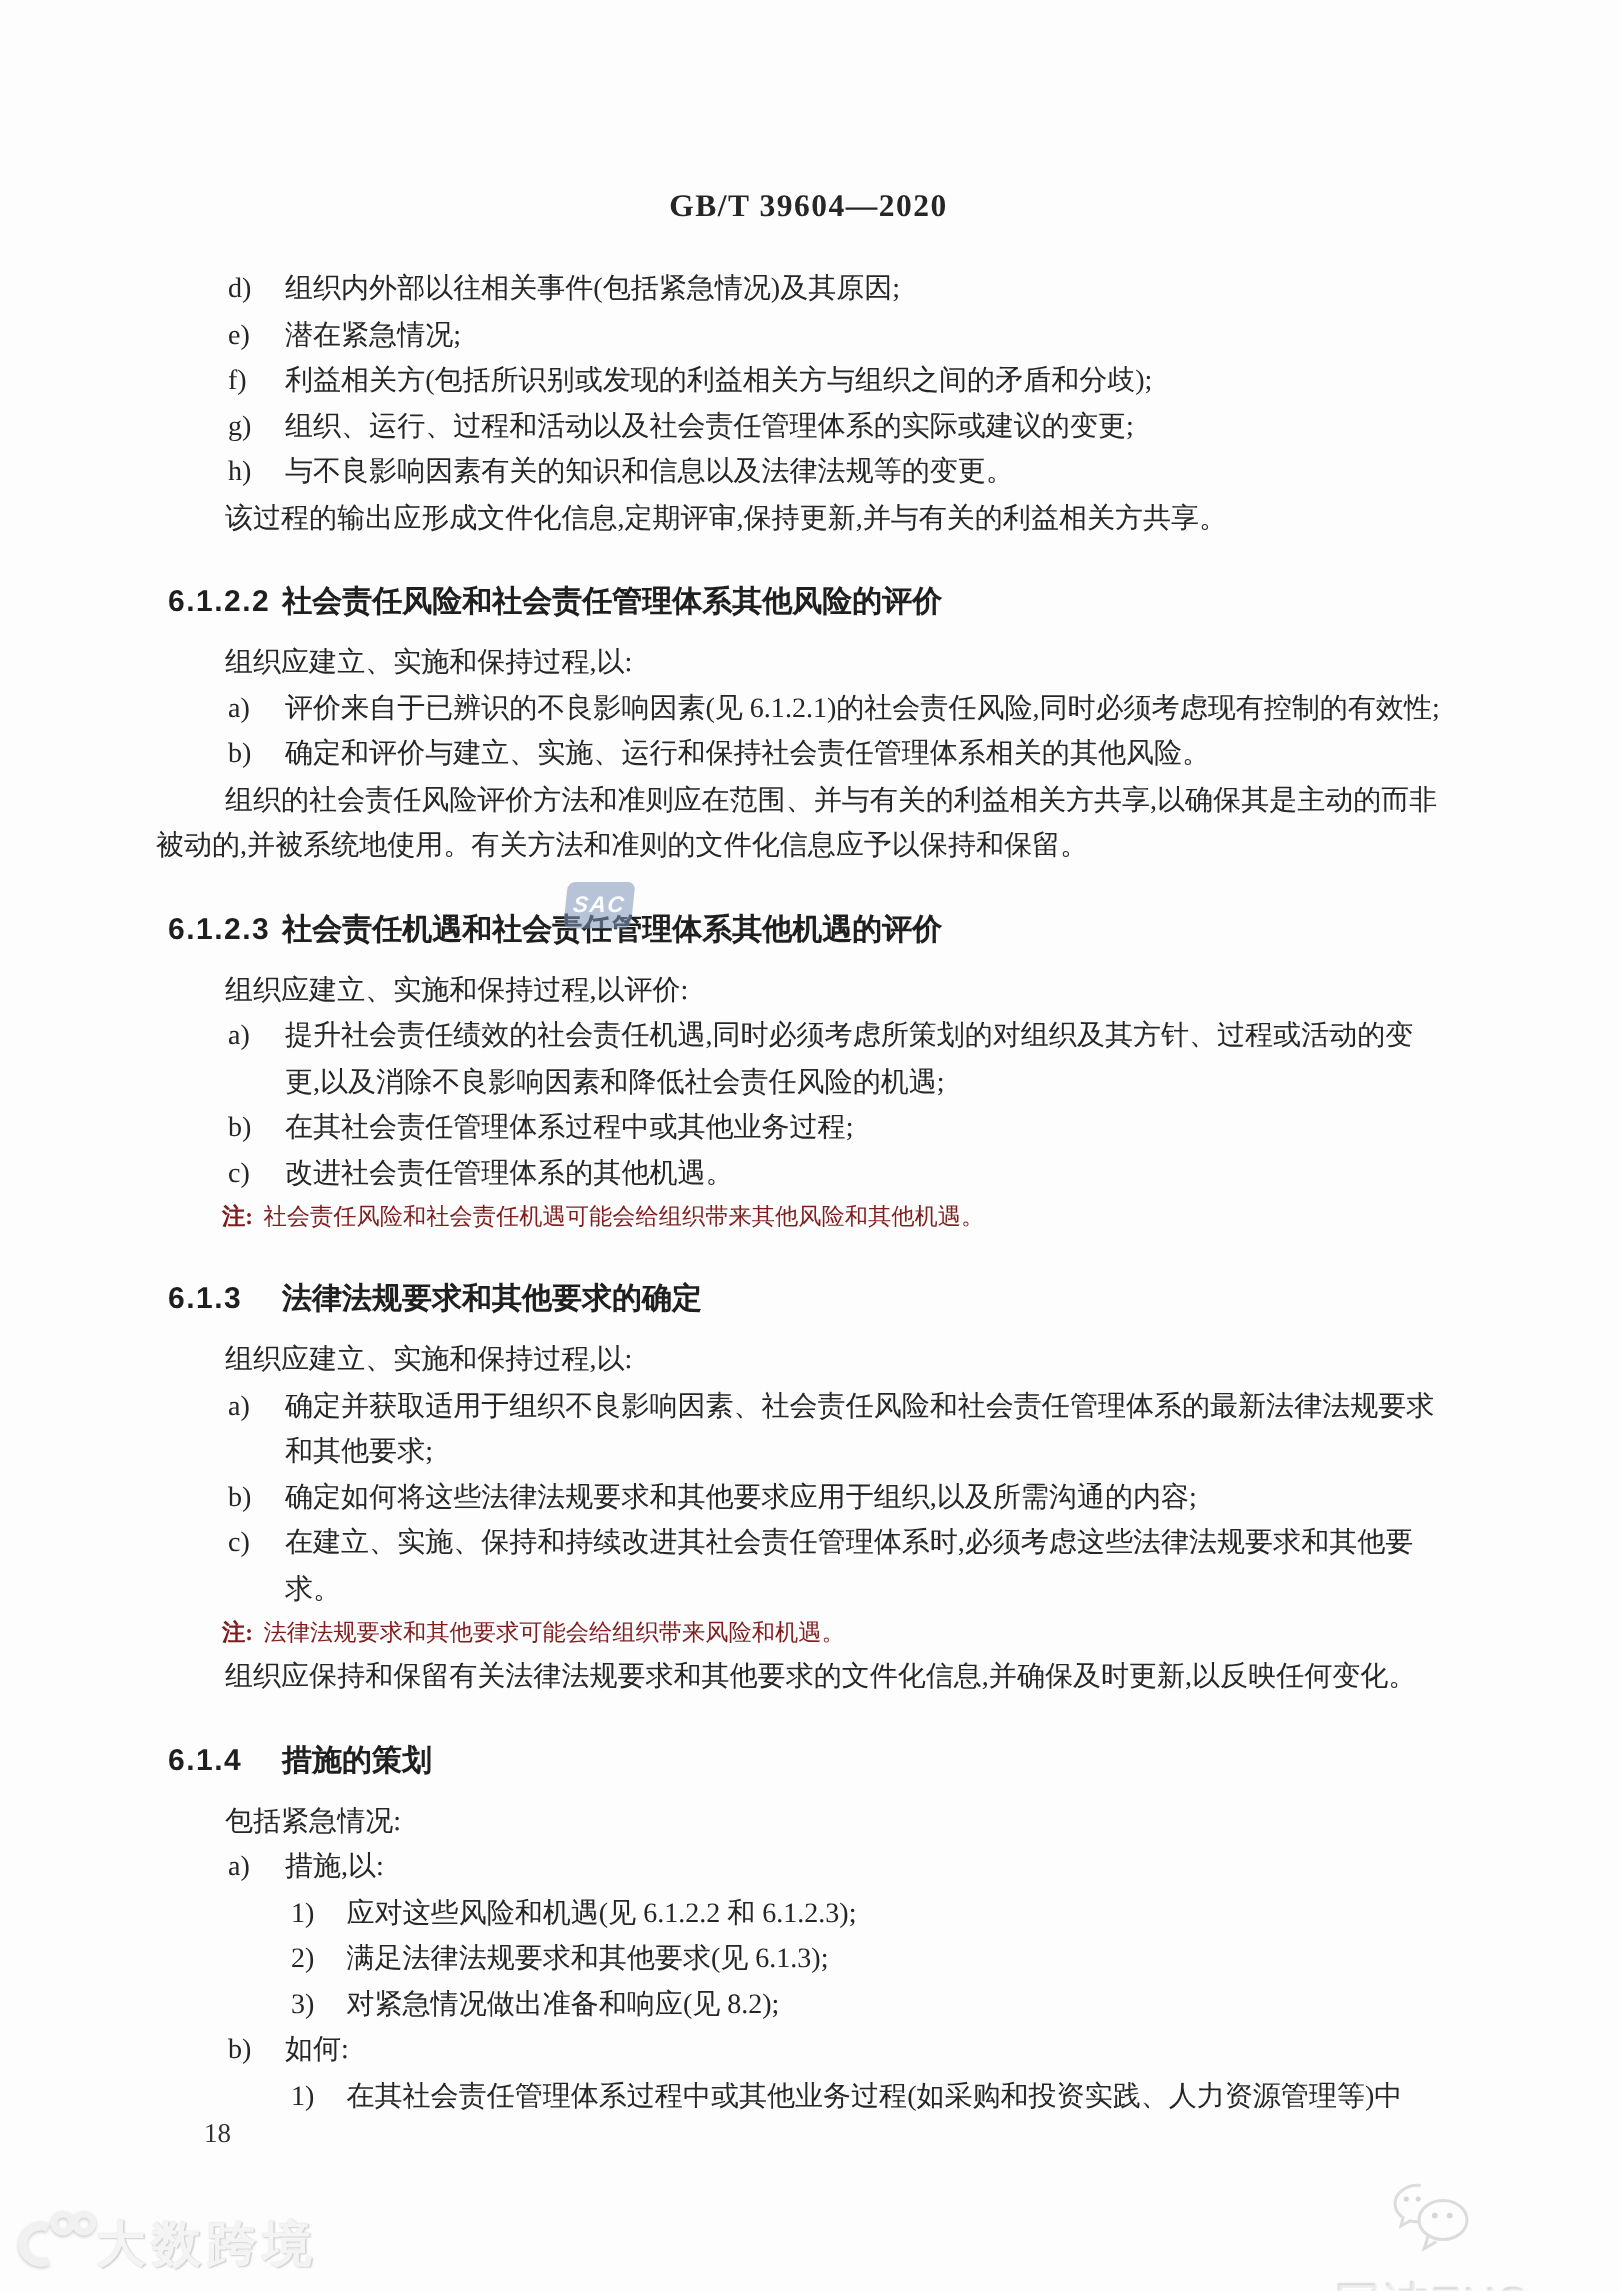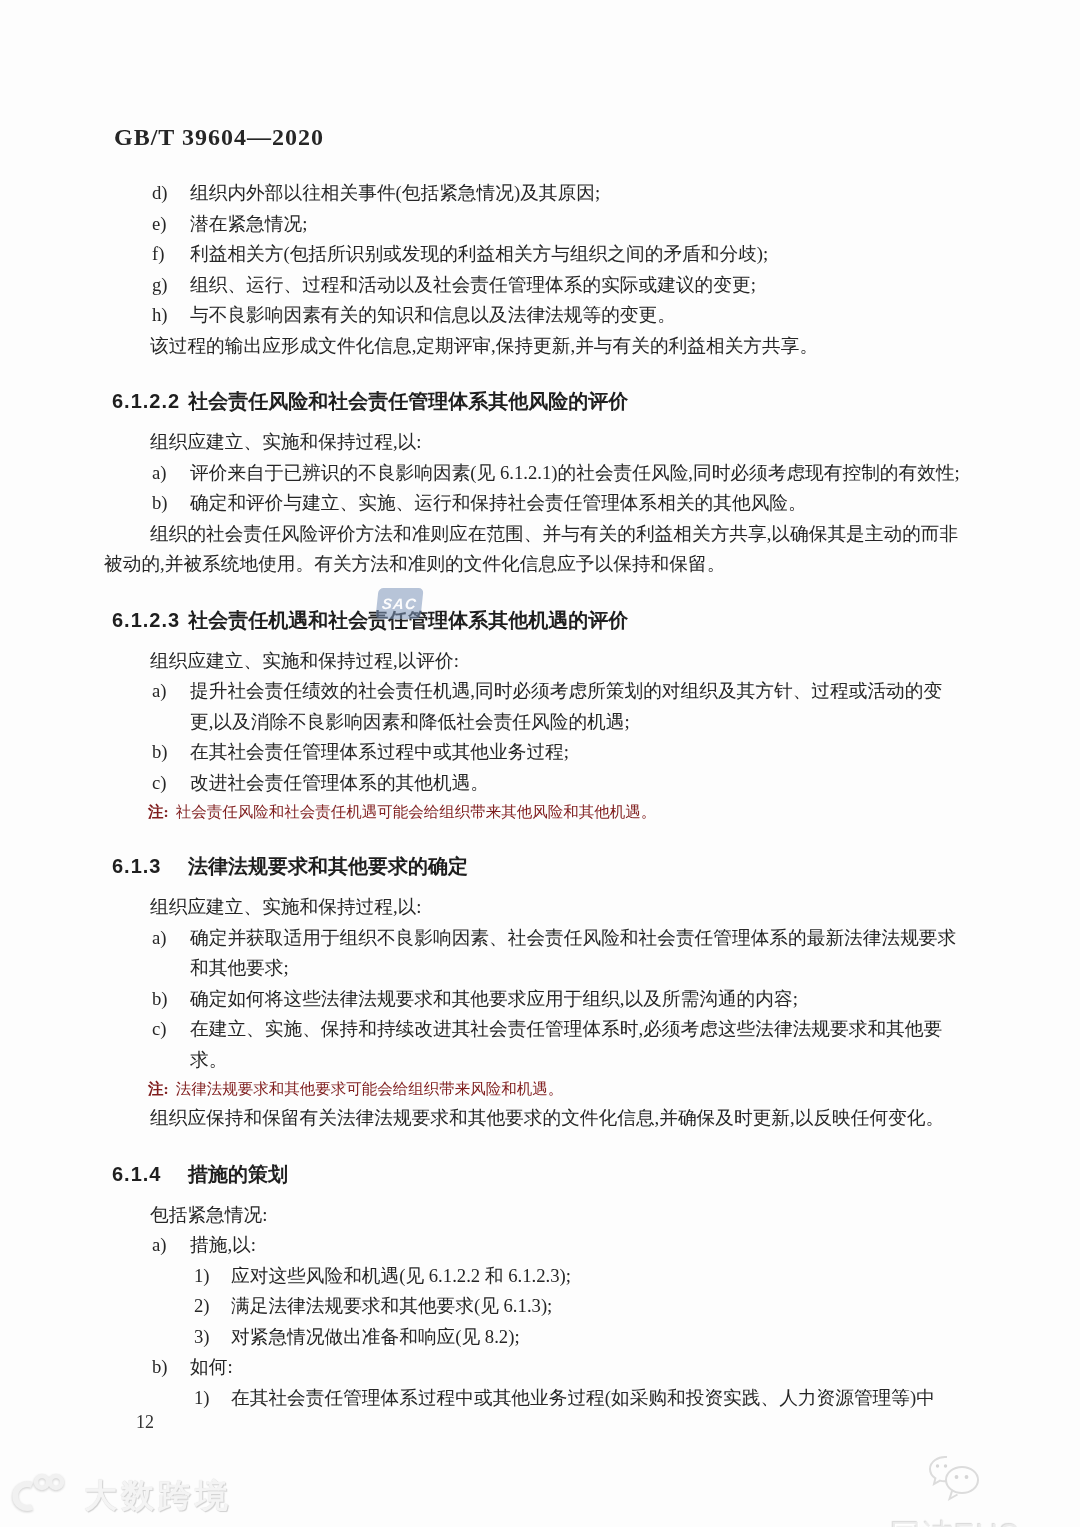--- a/index.html
+++ b/index.html
@@ -4,23 +4,24 @@
 <style>
   html,body{margin:0;padding:0;}
   body{
     width:1080px;height:1527px;position:relative;overflow:hidden;
     background:#fdfdfd;color:#262626;
     font-family:"Liberation Serif","DejaVu Serif",serif;
   }
   .page{position:absolute;inset:0;}
   .doc{position:absolute;left:104px;top:125px;width:860px;}
   .std-header{
-    font-weight:bold;font-size:24px;letter-spacing:1px;
+    font-weight:bold;font-size:21px;letter-spacing:1px;
     padding-left:10px;line-height:24px;
     font-family:"Liberation Serif","DejaVu Serif",serif;
+    text-align:center;
   }
   .doc-body{margin-top:29px;font-size:18.7px;line-height:30.5px;}
   .blk{position:relative;}
   .para{text-indent:46px;}
   .item{padding-left:86px;}
   .item .lbl{position:absolute;left:48px;top:0;}
   .item2{padding-left:127px;}
   .item2 .lbl{position:absolute;left:90px;top:0;}
   .note{font-size:15.5px;line-height:28px;padding-left:44px;color:#7f1d1d;}
   .note .lbl{font-weight:bold;margin-right:7px;}
@@ -38,21 +39,21 @@
   .sac-badge{
     position:absolute;left:377px;top:588px;width:45px;height:31px;
     background:rgba(125,150,185,0.55);border-radius:5px;
     display:flex;align-items:center;justify-content:center;
     font-family:"Liberation Sans","DejaVu Sans",sans-serif;
     font-style:italic;font-weight:700;font-size:15px;letter-spacing:1px;
     color:rgba(255,255,255,0.95);transform:skewX(-6deg);
   }
   
   .brand-left{
-    position:absolute;left:8px;top:1472px;display:flex;align-items:center;gap:20px;
+    position:absolute;left:8px;top:1472px;display:flex;align-items:center;gap:0;
   }
   .brand-left .txt{
     font-family:"Liberation Sans","DejaVu Sans",sans-serif;
     font-size:33px;font-weight:700;letter-spacing:4px;color:#f4f4f4;
     text-shadow:1px 1px 1px #d0d0d0,0 0 1px #dcdcdc;
   }
   
   .brand-right{
     position:absolute;left:890px;top:1450px;display:flex;align-items:center;gap:9px;flex-direction:column;
   }
@@ -102,21 +103,21 @@
         <div class="blk item2"><span class="lbl">3)</span><span class="txt">对紧急情况做出准备和响应(见 8.2);</span></div>
         <div class="blk item"><span class="lbl">b)</span><span class="txt">如何:</span></div>
         <div class="blk item2"><span class="lbl">1)</span><span class="txt">在其社会责任管理体系过程中或其他业务过程(如采购和投资实践、人力资源管理等)中</span></div>
       </div>
   </div>
 
   <div class="sac-badge">
     <span>SAC</span>
   </div>
 
-  <div class="page-number">12</div>
+  <div class="page-number">18</div>
 
   <div class="brand-left">
     <span>
       <svg width="56" height="44" viewBox="0 0 56 44" style="filter:drop-shadow(0 1px 1px #cccccc);">
         <g fill="none" stroke="#f1f1f1">
           <path d="M24 13 A12 12 0 1 0 24 35" stroke-width="6"></path>
           <circle cx="34" cy="10" r="6" stroke-width="4.5"></circle>
           <circle cx="48" cy="10" r="6" stroke-width="4.5"></circle>
         </g>
       </svg>

